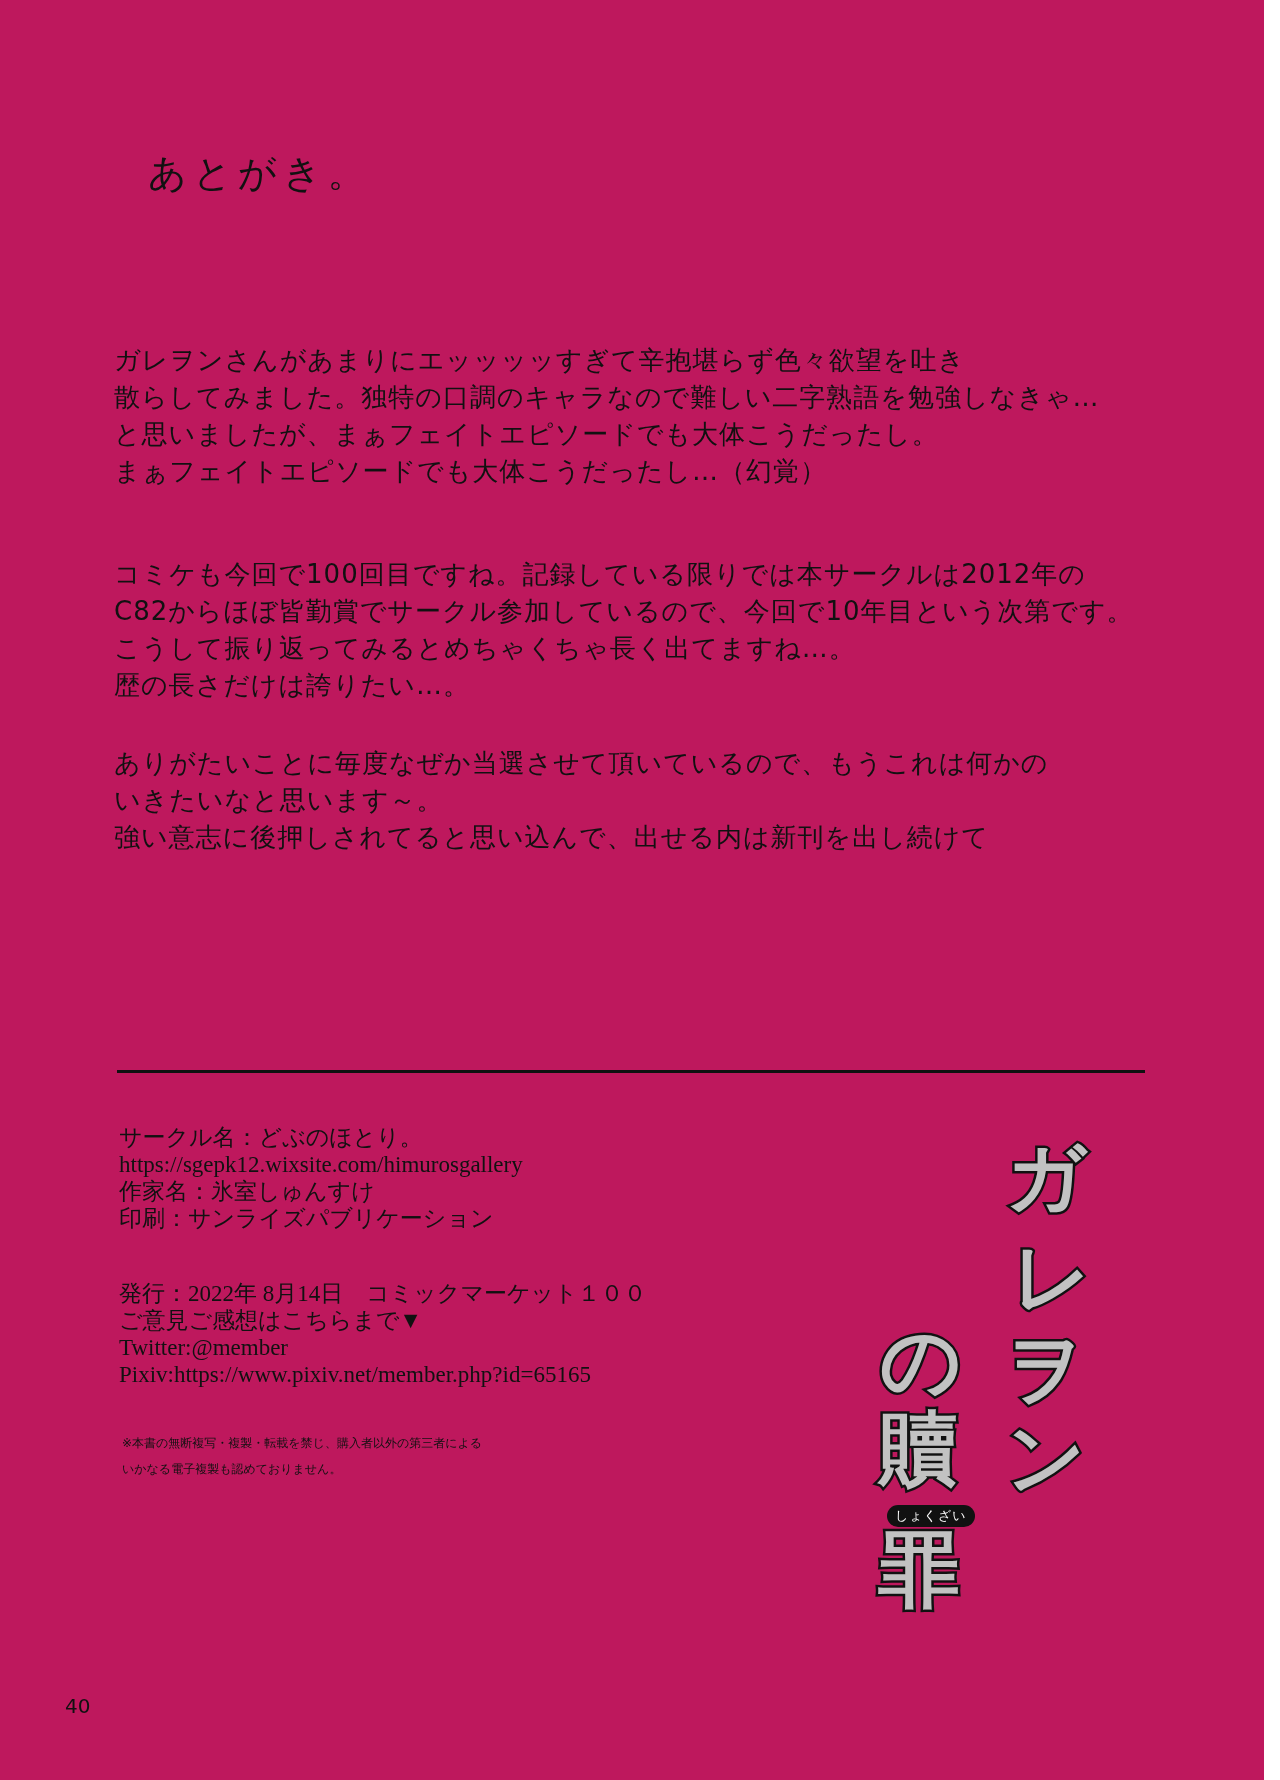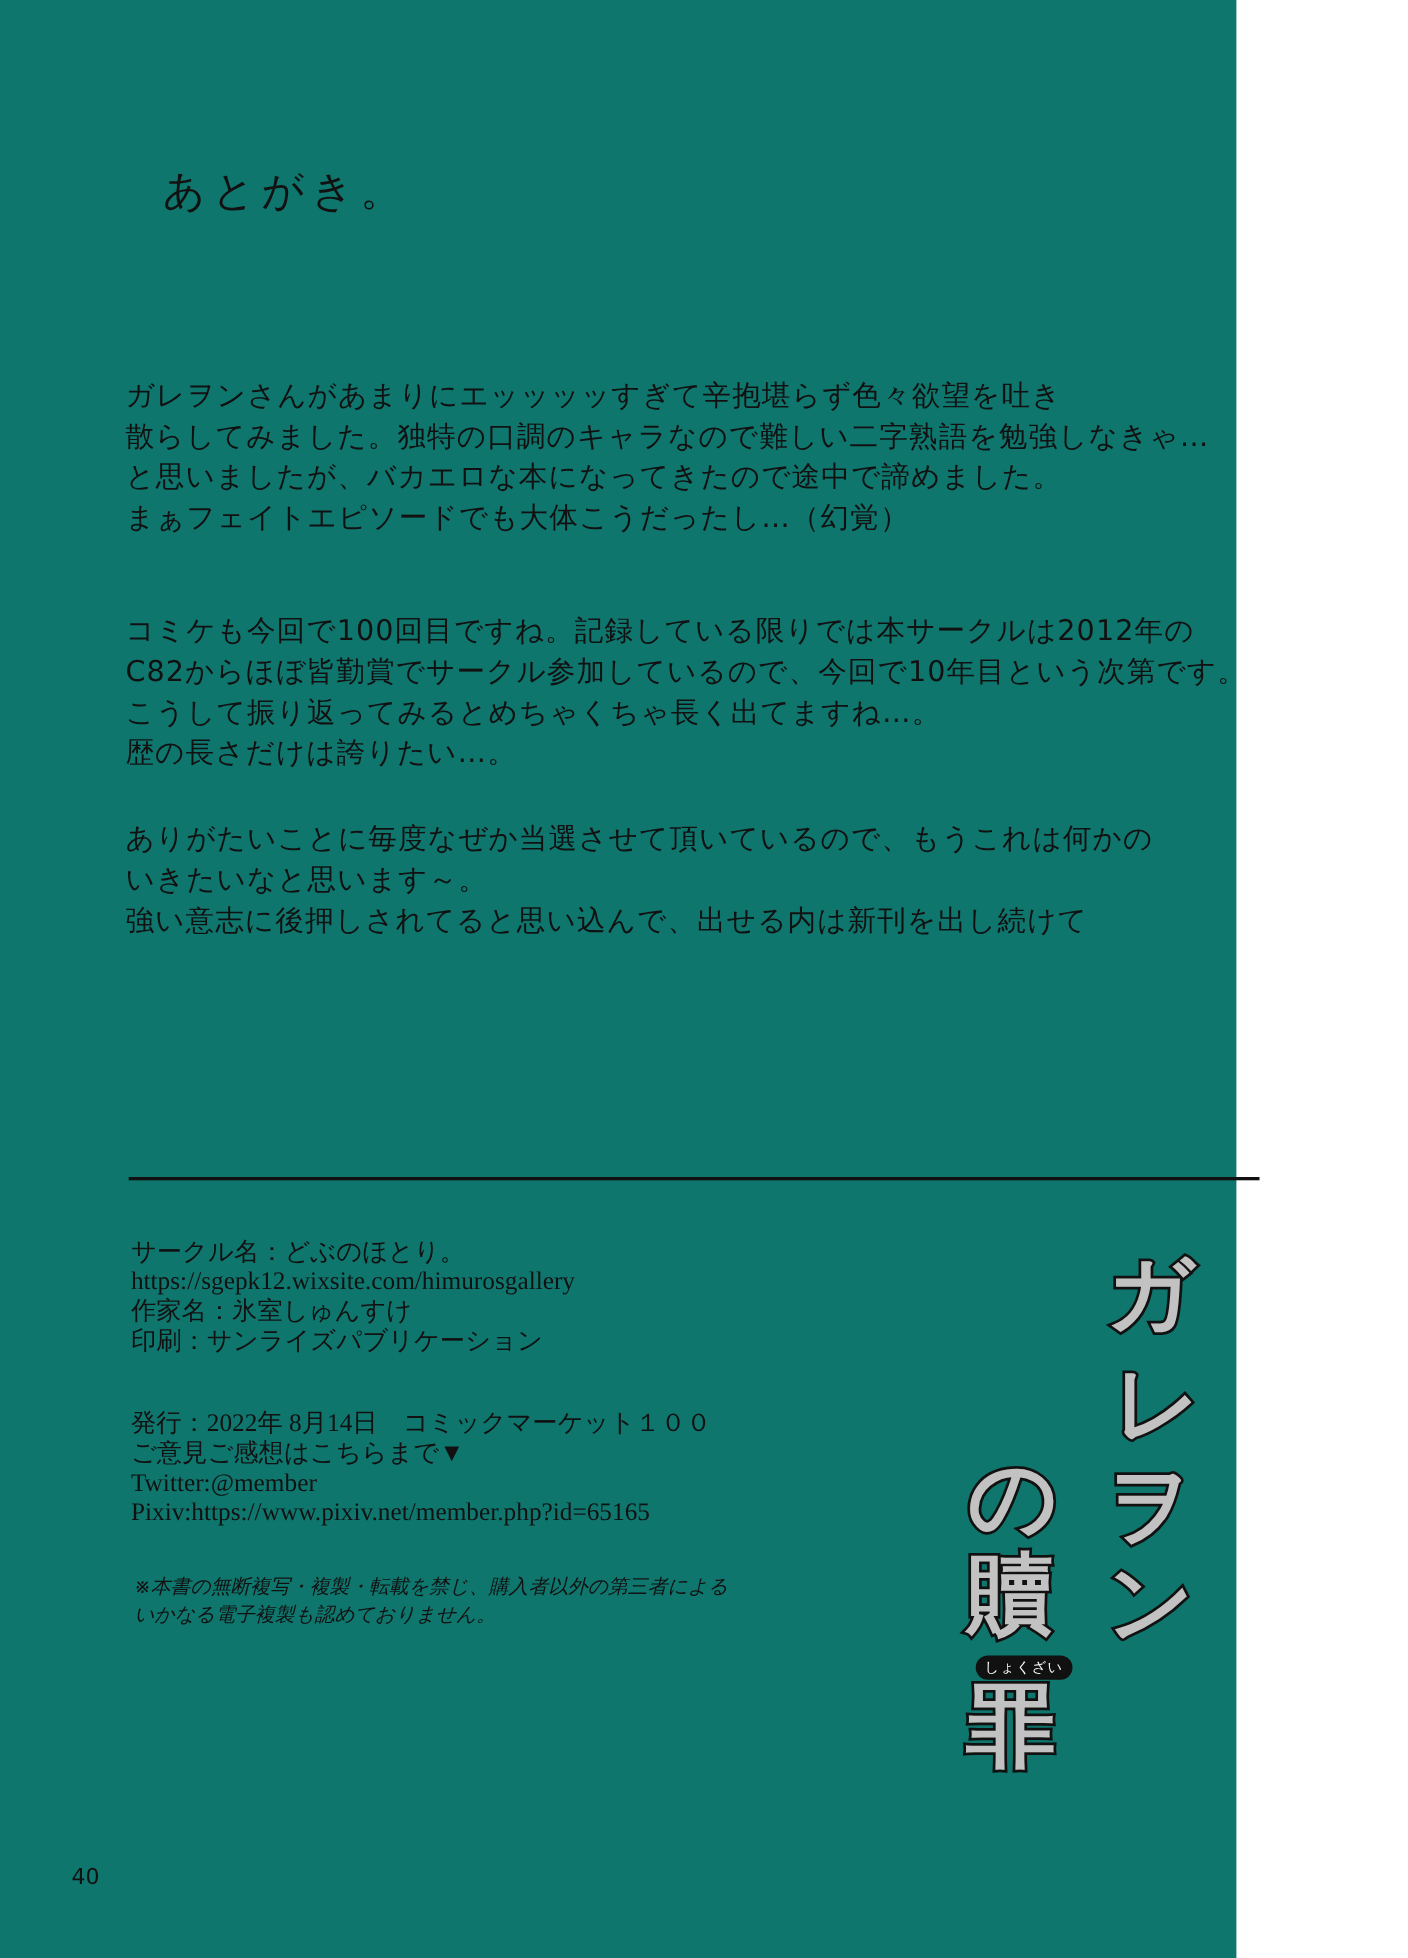--- a/index.html
+++ b/index.html
@@ -11,23 +11,24 @@
       width: 1280px;
       height: 1780px;
       position: relative;
       overflow: hidden;
       font-family: "DejaVu Sans", "Liberation Sans", sans-serif;
       color: #111111;
     }
     .page {
       position: absolute;
       left: 0; top: 0;
-      width: 1124px;
+      width: 1248px;
       height: 1780px;
-      background: #0f766e;
+      background: #be185d;
+      padding-left: 16px;
     }
     .heading {
       position: absolute;
       left: 148px;
       top: 148px;
       font-family: "DejaVu Serif", "Liberation Serif", serif;
       font-size: 38px;
       letter-spacing: 6px;
       color: #111;
       margin: 0;
@@ -71,24 +72,23 @@
     }
     .colo-1 { top: 1124px; }
     .colo-2 { top: 1280px; }
     .notice {
       position: absolute;
       left: 122px;
       top: 1430px;
       width: 640px;
     }
     .notice-line {
-      font-size: 18px;
+      font-size: 12px;
       line-height: 26px;
       white-space: nowrap;
-      font-style: italic;
     }
 
     .logo {
       position: absolute;
       left: 0; top: 0;
       width: 1280px; height: 1780px;
       pointer-events: none;
     }
     .logo-char {
       position: absolute;
@@ -122,21 +122,21 @@
 <body>
 
 <div class="page">
 
   <h1 class="heading">あとがき。</h1>
 
 
   <div class="body-block para2">
     <div class="body-line">ガレヲンさんがあまりにエッッッッすぎて辛抱堪らず色々欲望を吐き</div>
     <div class="body-line">散らしてみました。独特の口調のキャラなので難しい二字熟語を勉強しなきゃ…</div>
-    <div class="body-line">と思いましたが、バカエロな本になってきたので途中で諦めました。</div>
+    <div class="body-line">と思いましたが、まぁフェイトエピソードでも大体こうだったし。</div>
     <div class="body-line">まぁフェイトエピソードでも大体こうだったし…（幻覚）</div>
   </div>
 
   <div class="body-block para3">
     <div class="body-line">コミケも今回で100回目ですね。記録している限りでは本サークルは2012年の</div>
     <div class="body-line">C82からほぼ皆勤賞でサークル参加しているので、今回で10年目という次第です。</div>
     <div class="body-line">こうして振り返ってみるとめちゃくちゃ長く出てますね…。</div>
     <div class="body-line">歴の長さだけは誇りたい…。</div>
   </div>
 

